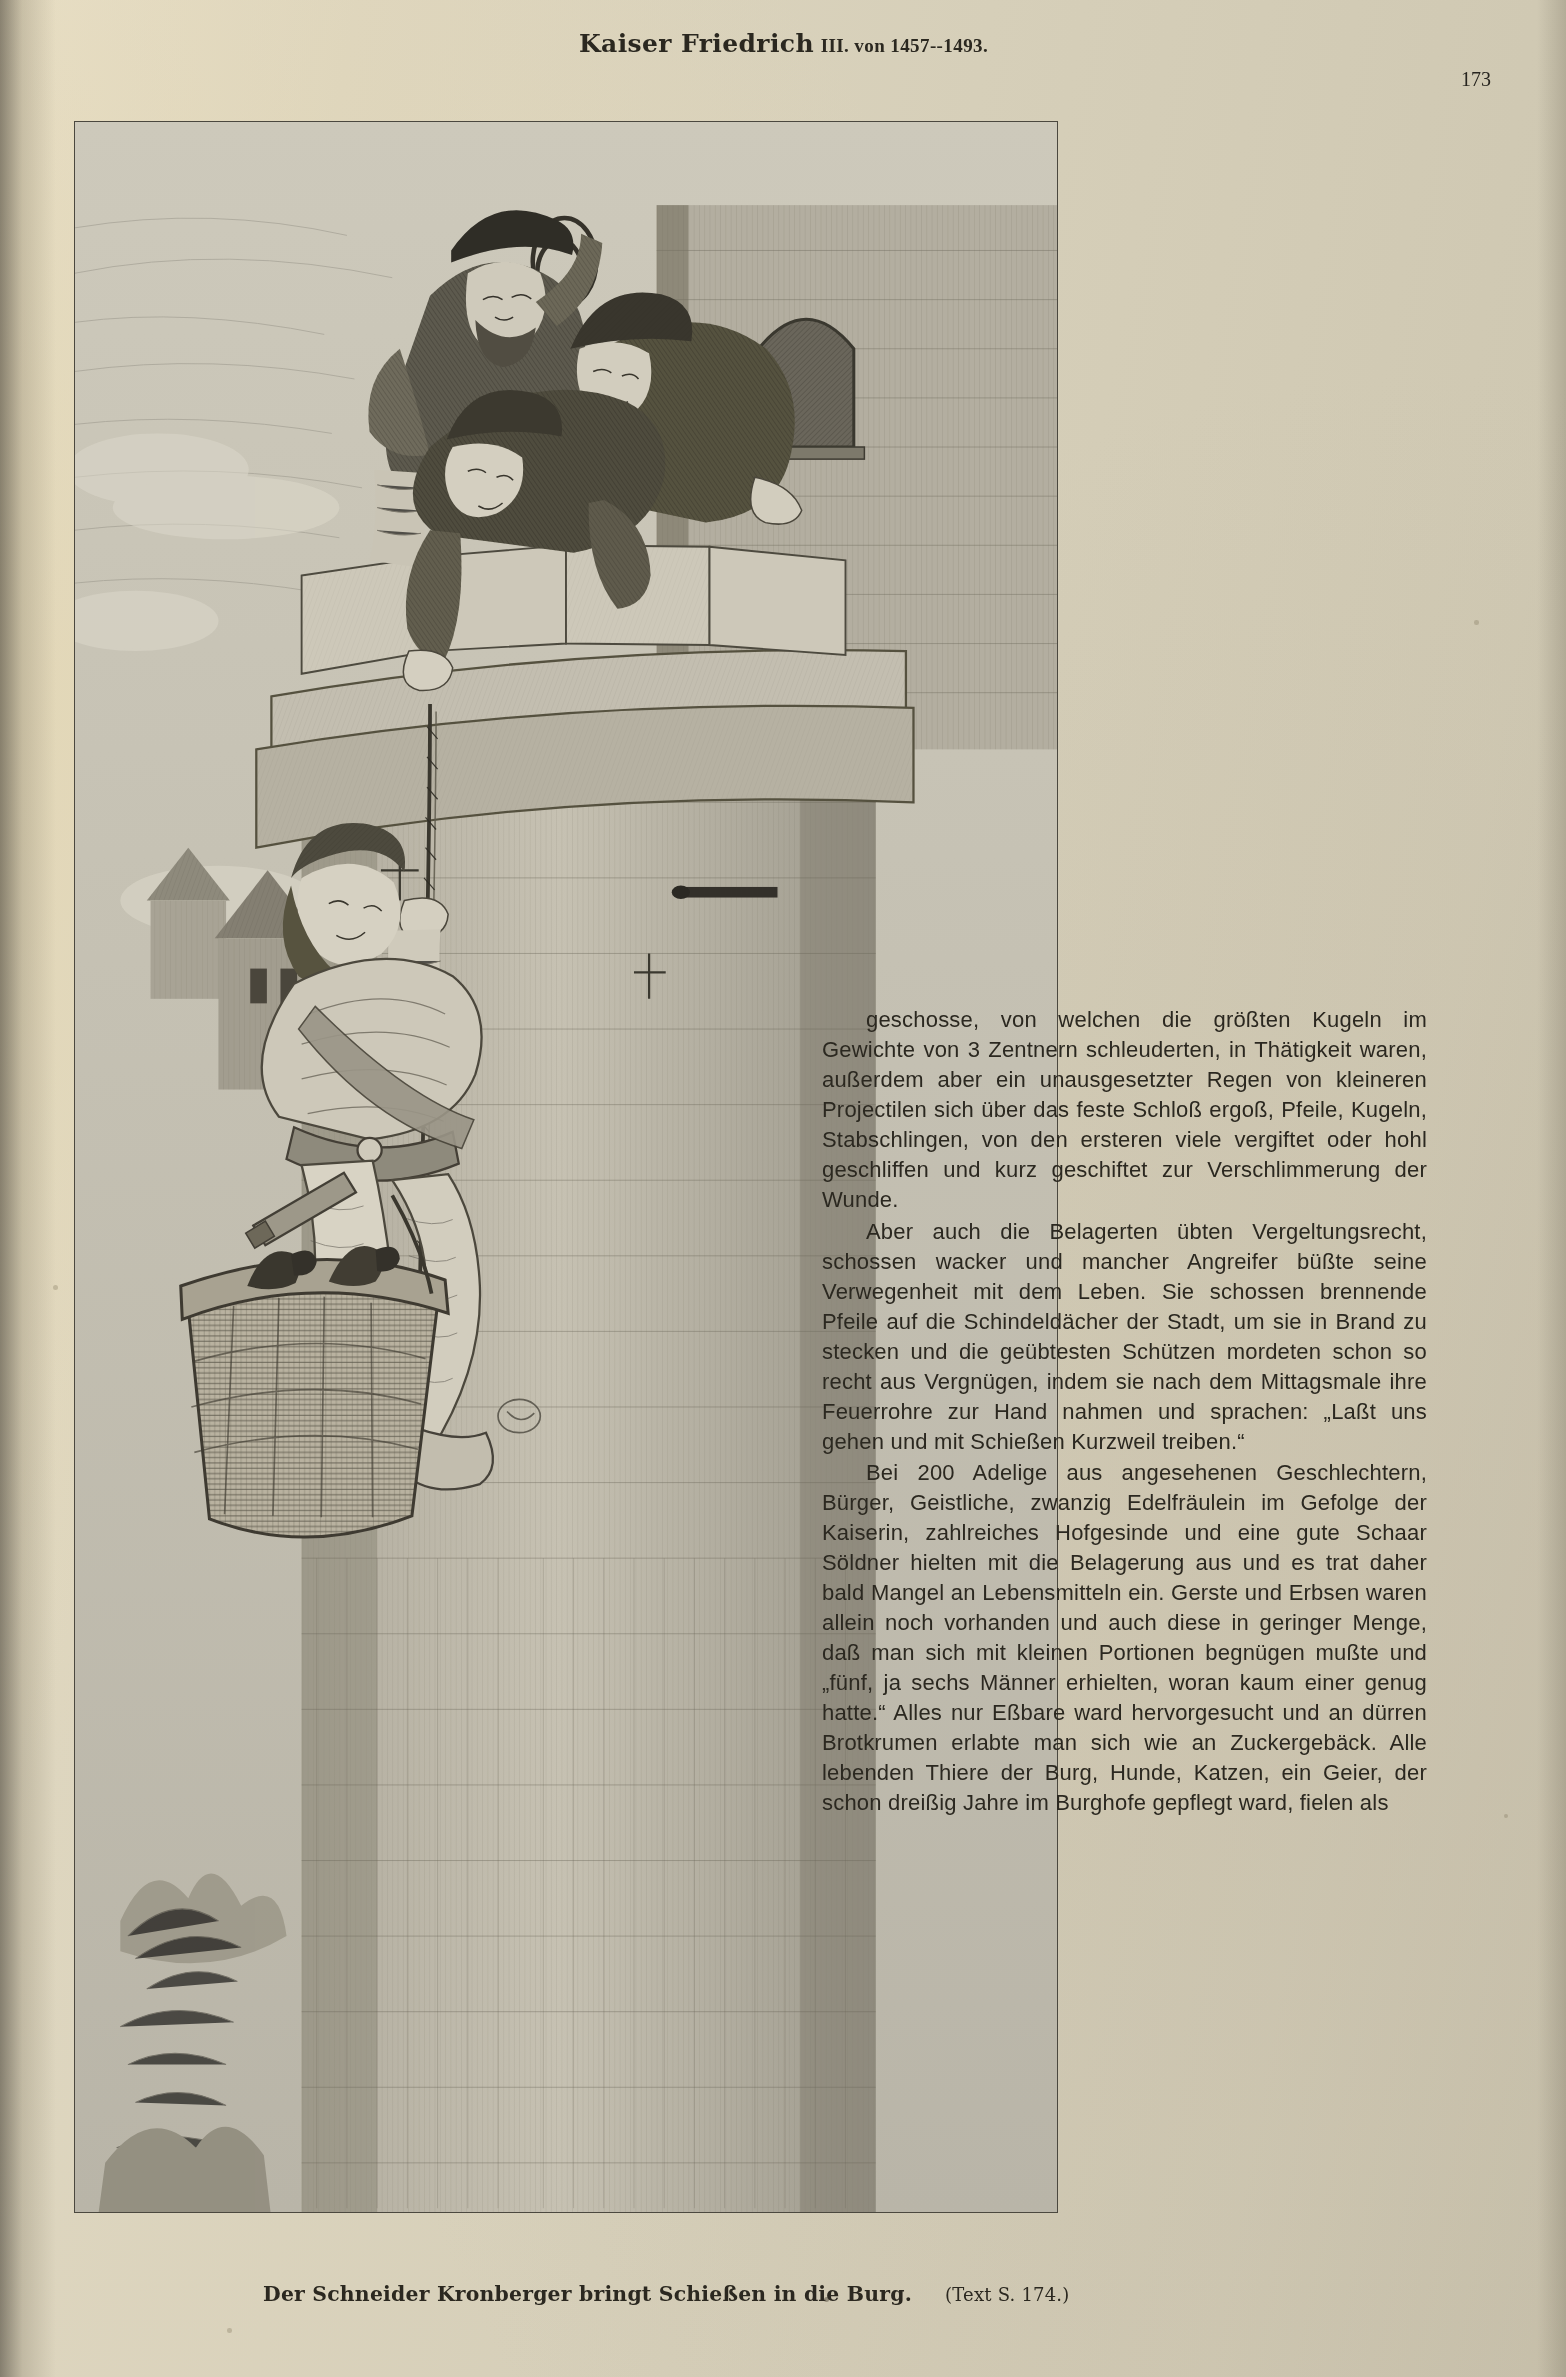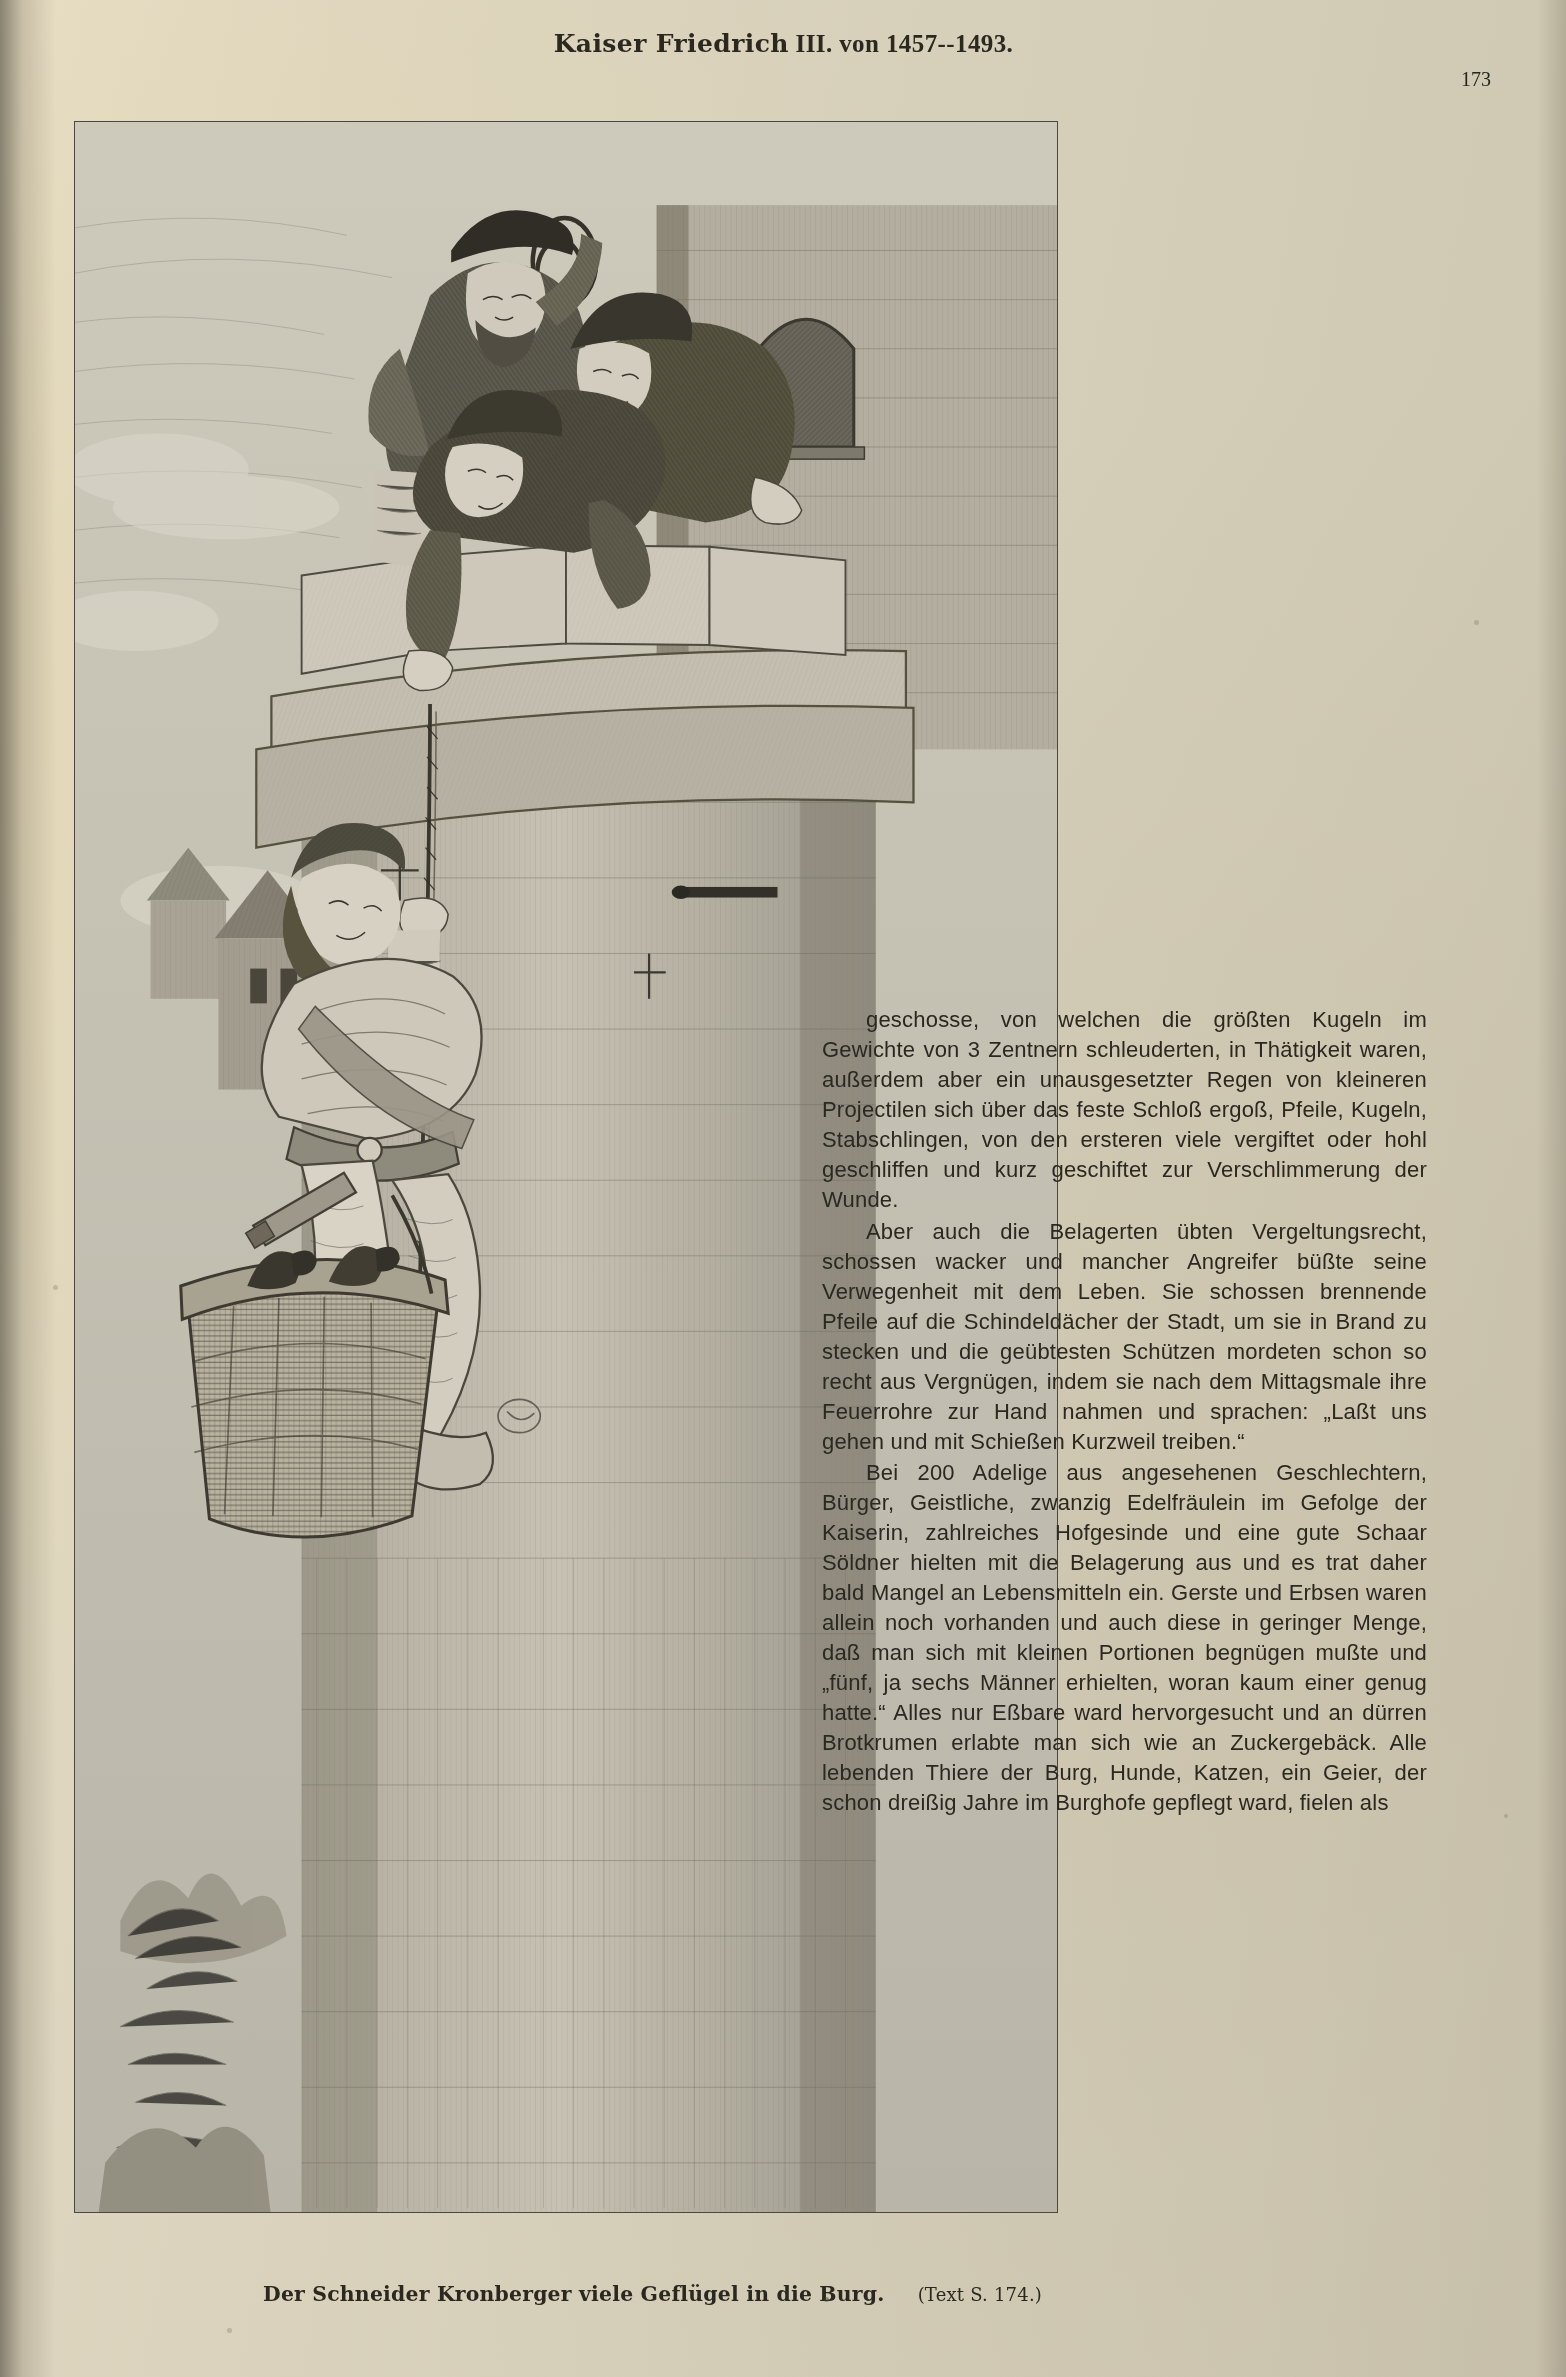--- a/index.html
+++ b/index.html
@@ -55,21 +55,21 @@
   }
   .running-head .fraktur {
     font-family: "DejaVu Serif", serif;
     font-weight: bold;
     font-size: 25px;
     margin-top: 47px;
   }
   .running-head .roman {
     font-family: "Liberation Serif", serif;
     font-weight: bold;
-    font-size: 25px;
+    font-size: 19px;
     letter-spacing: 0.4px;
   }
   .folio {
     position: absolute;
     top: 68px;
     right: 76px;
     font-family: "Liberation Serif", serif;
     font-weight: normal;
     font-size: 20px;
     color: #26241e;
@@ -455,21 +455,21 @@
         </g>
 
         <g stroke="#6a6557" stroke-width="1" opacity="0.35">
           <path d="M620 1900 V2760 M660 1900 V2760 M700 1900 V2760 M740 1900 V2760 M780 1900 V2760 M820 1900 V2760 M860 1900 V2760 M900 1900 V2760 M940 1900 V2760 M980 1900 V2760 M1020 1900 V2760"></path>
           <path d="M320 1900 V2760 M360 1900 V2760 M400 1900 V2760 M440 1900 V2760 M480 1900 V2760 M520 1900 V2760 M560 1900 V2760"></path>
         </g>
       </svg>
     </div>
 
     <div class="caption">
-      <span class="cap-main">Der Schneider Kronberger viele Geflügel in die Burg.</span>
+      <span class="cap-main">Der Schneider Kronberger bringt Schießen in die Burg.</span>
       <span class="cap-ref">(Text S. 174.)</span>
     </div>
   </div>
 
   <div class="textcol">
     <p class="first">geschosse, von welchen die größten Kugeln im Gewichte von 3 Zentnern schleuderten, in Thätigkeit waren, außerdem aber ein unausgesetzter Regen von kleineren Projectilen sich über das feste Schloß ergoß, Pfeile, Kugeln, Stabschlingen, von den ersteren viele vergiftet oder hohl geschliffen und kurz geschiftet zur Verschlimmerung der Wunde.</p>
     <p>Aber auch die Belagerten übten Vergeltungsrecht, schossen wacker und mancher Angreifer büßte seine Verwegenheit mit dem Leben. Sie schossen brennende Pfeile auf die Schindeldächer der Stadt, um sie in Brand zu stecken und die geübtesten Schützen mordeten schon so recht aus Vergnügen, indem sie nach dem Mittagsmale ihre Feuerrohre zur Hand nahmen und sprachen: „Laßt uns gehen und mit Schießen Kurzweil treiben.“</p>
     <p>Bei 200 Adelige aus angesehenen Geschlechtern, Bürger, Geistliche, zwanzig Edelfräulein im Gefolge der Kaiserin, zahlreiches Hofgesinde und eine gute Schaar Söldner hielten mit die Belagerung aus und es trat daher bald Mangel an Lebensmitteln ein. Gerste und Erbsen waren allein noch vorhanden und auch diese in geringer Menge, daß man sich mit kleinen Portionen begnügen mußte und „fünf, ja sechs Männer erhielten, woran kaum einer genug hatte.“ Alles nur Eßbare ward hervorgesucht und an dürren Brotkrumen erlabte man sich wie an Zuckergebäck. Alle lebenden Thiere der Burg, Hunde, Katzen, ein Geier, der schon dreißig Jahre im Burghofe gepflegt ward, fielen als</p>
   </div>
 

